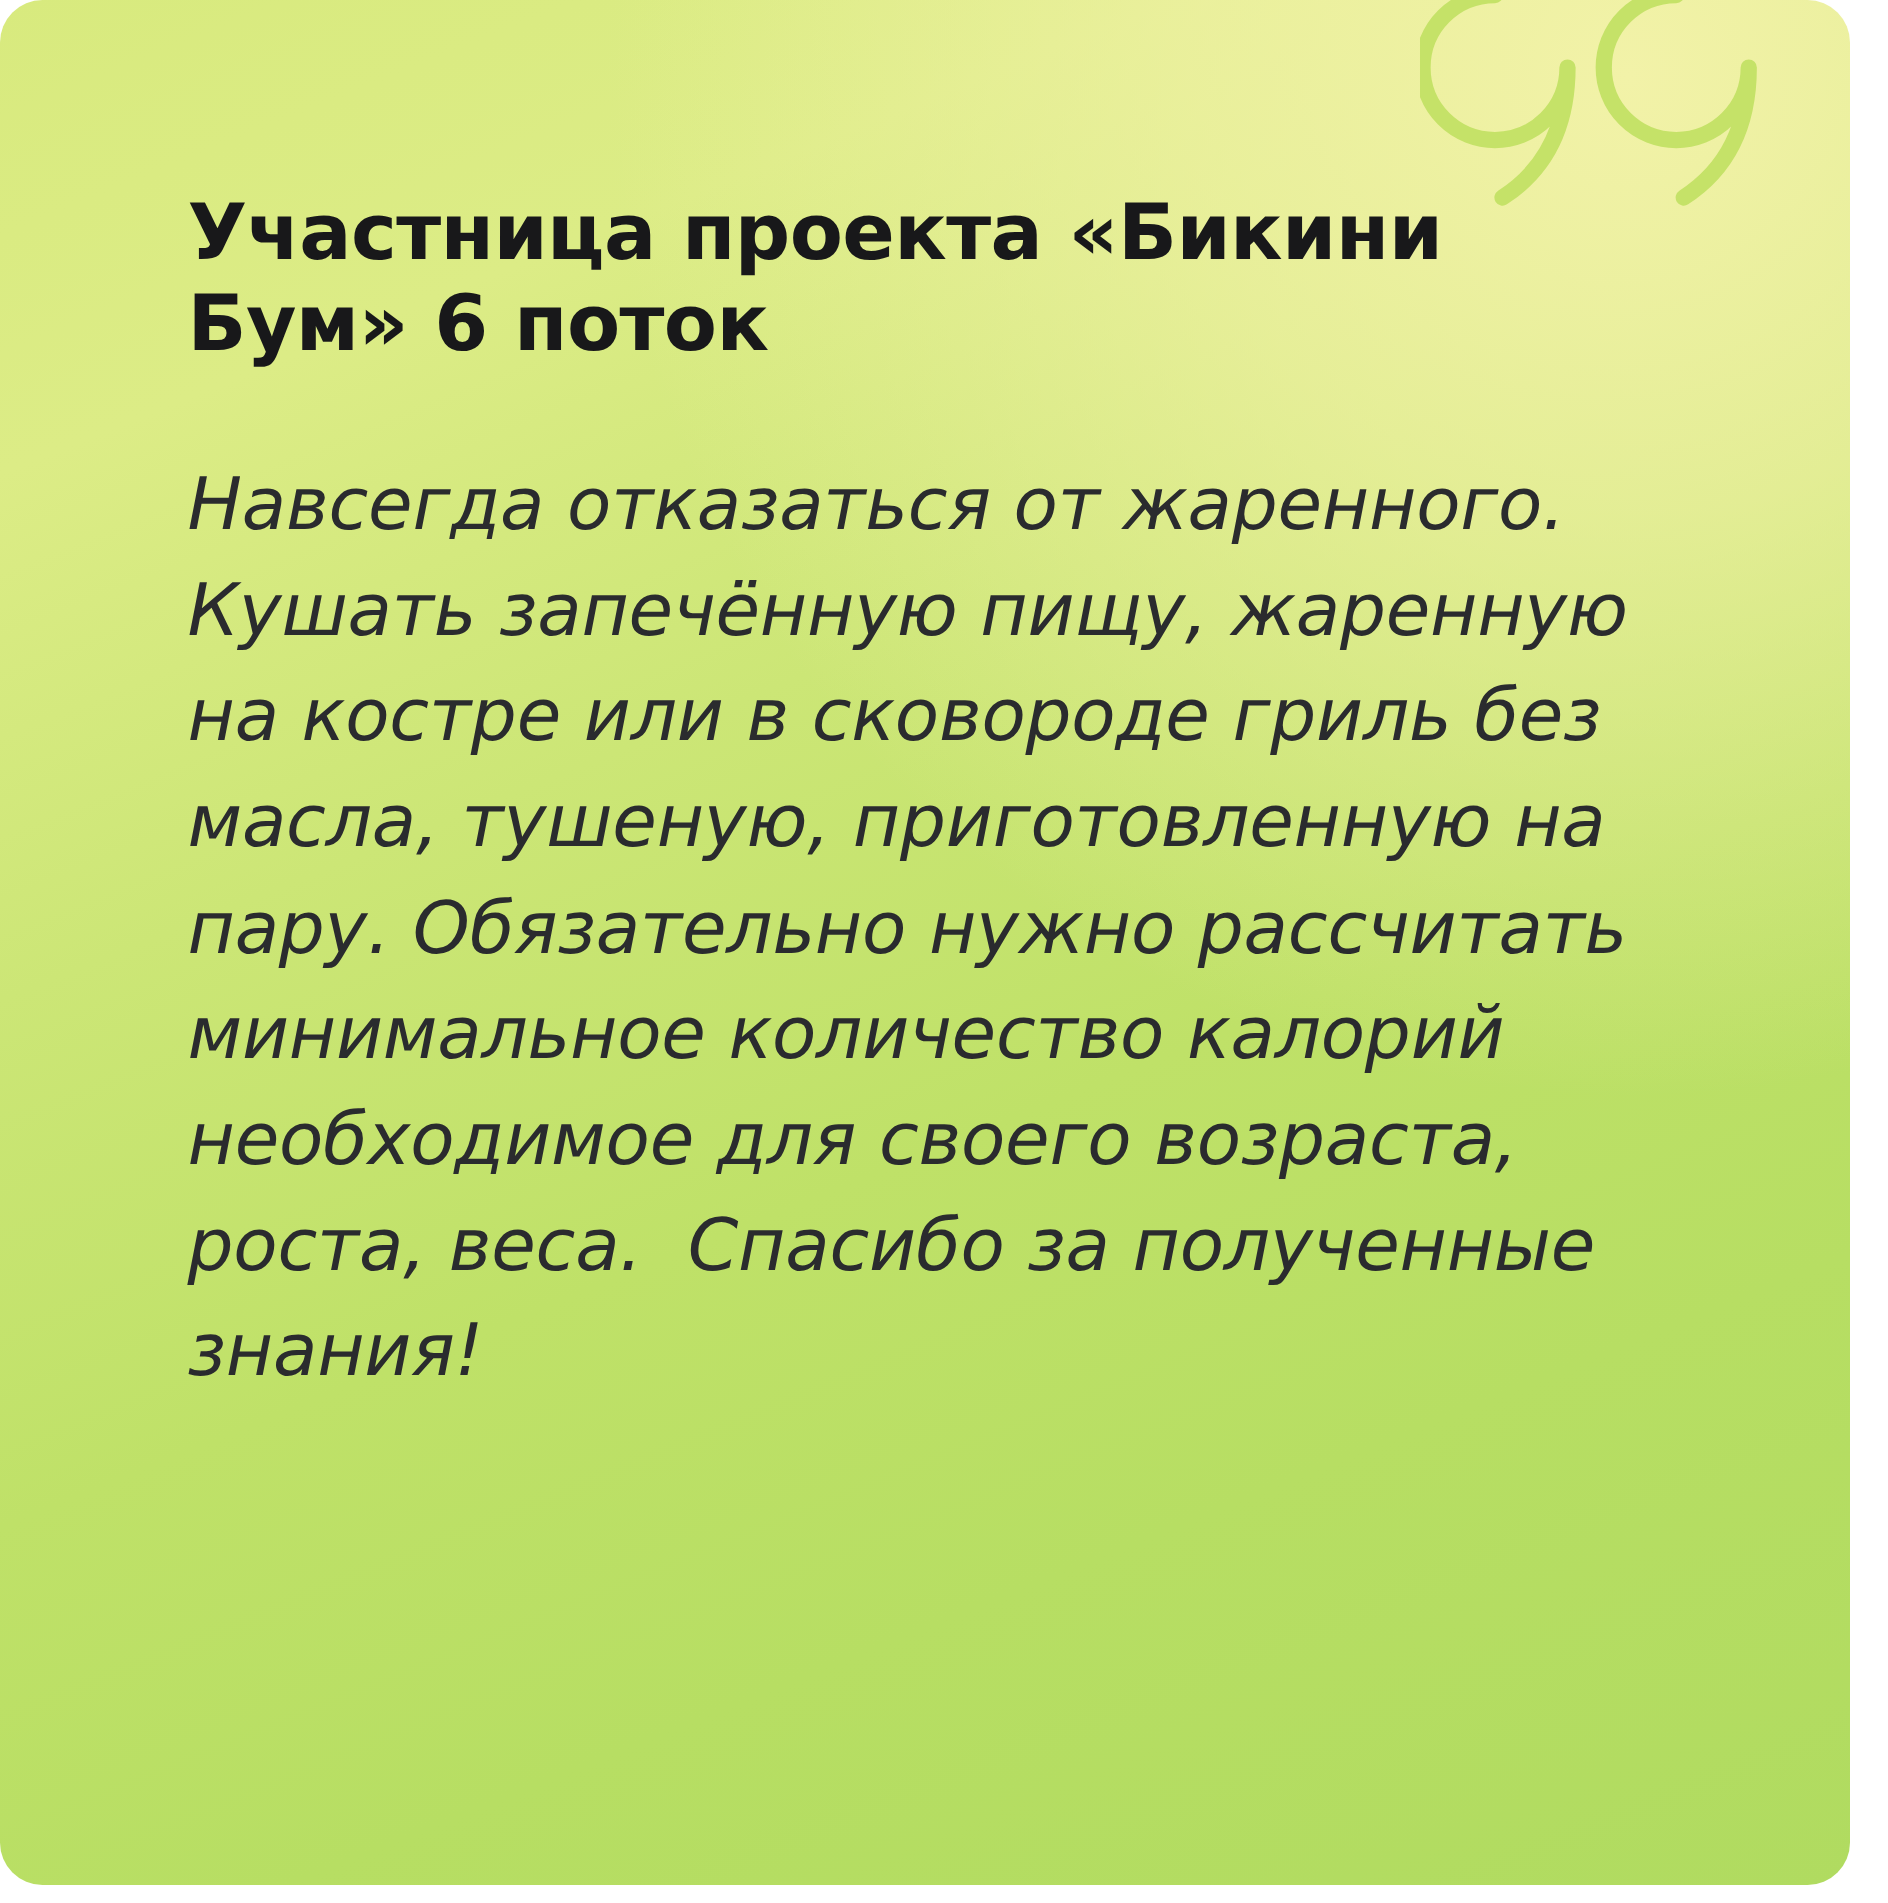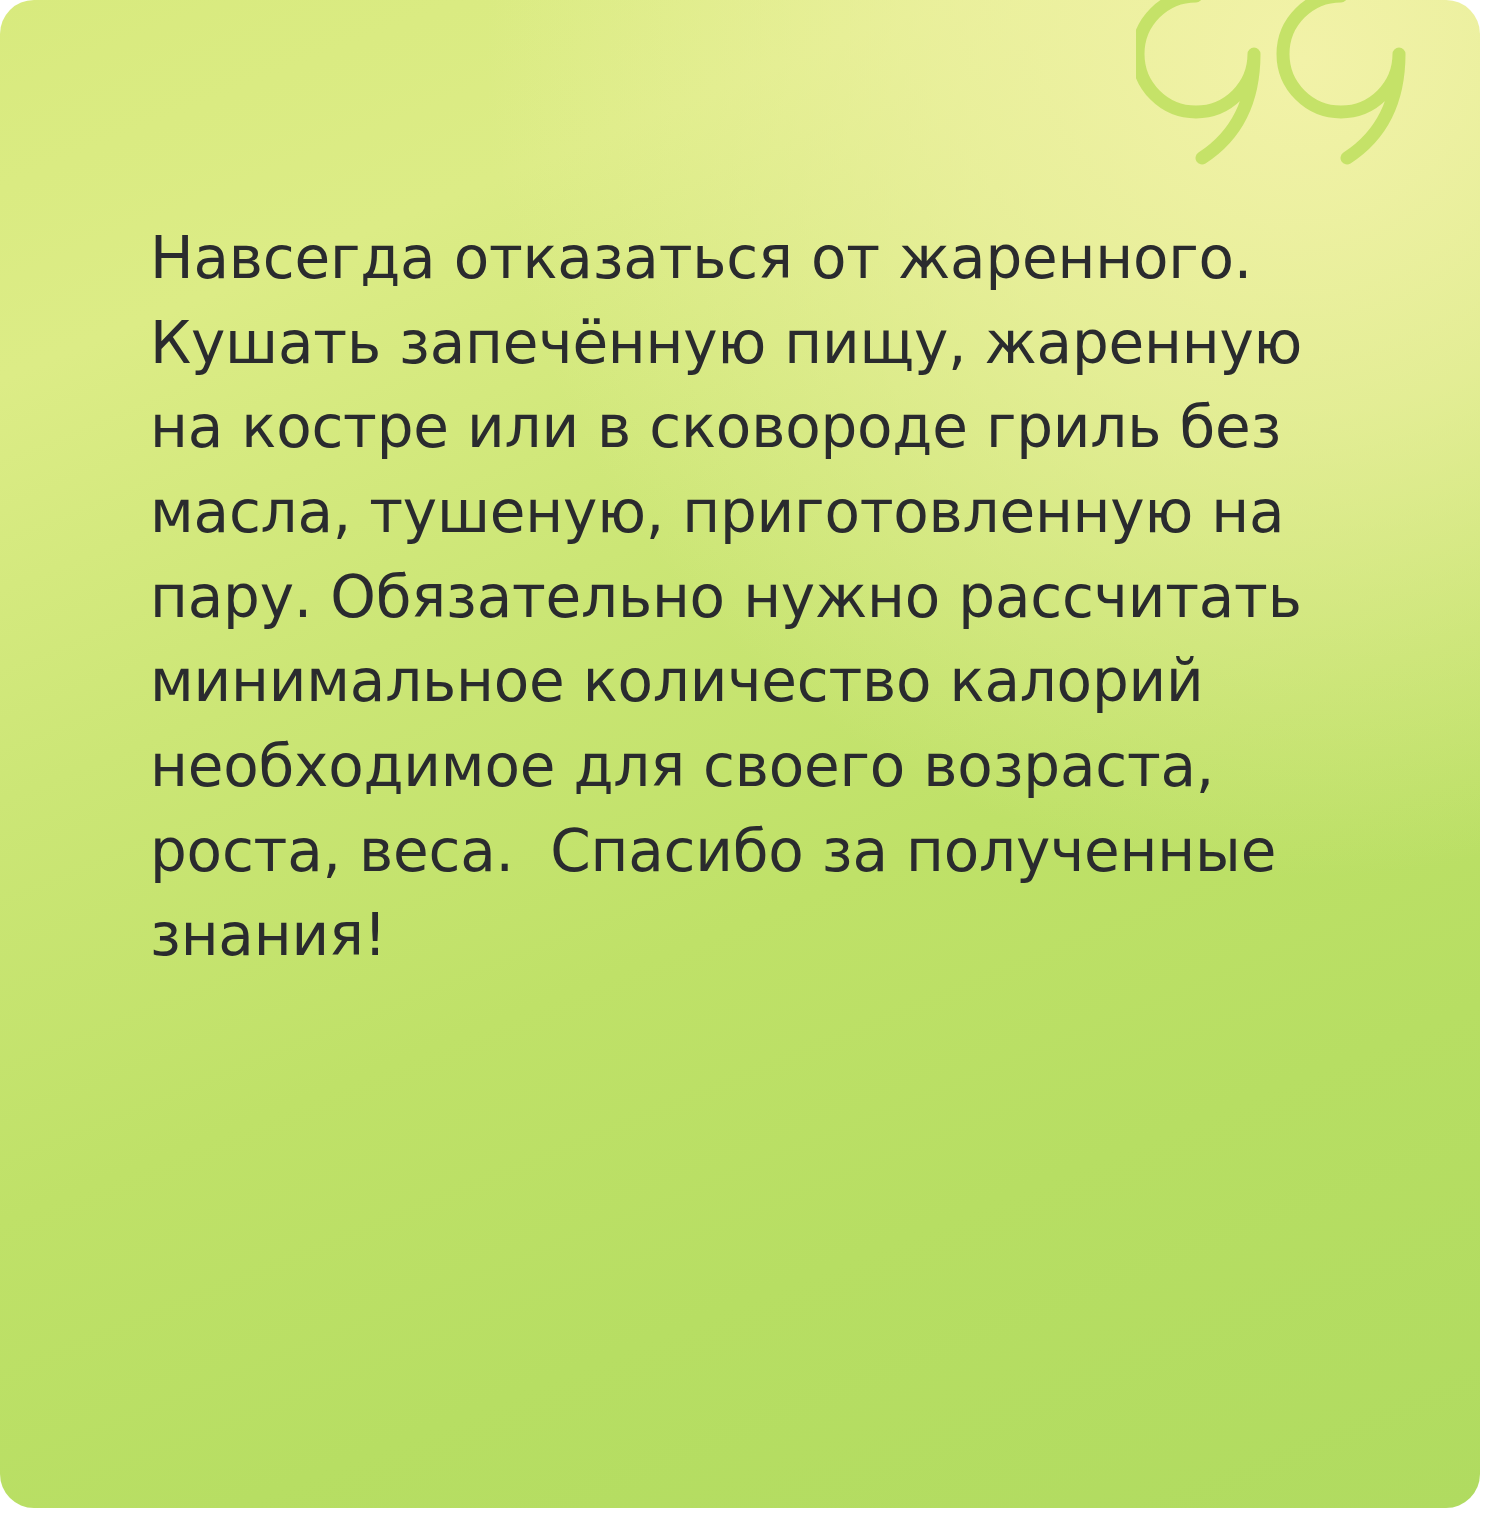--- a/index.html
+++ b/index.html
@@ -58,31 +58,33 @@
 
   .card-body {
     margin: 66px 0 0 0;
     font-size: 58px;
     line-height: 1.46;
     font-weight: 400;
     color: #2a2b2e;
     letter-spacing: -0.2px;
     max-width: 1230px;
     white-space: pre-wrap;
+    font-style: italic;
   }
 </style>
 </head>
 <body>
 
 <div class="testimonial-card">
 
   <svg class="quote-deco" viewBox="0 0 330 230" aria-hidden="true">
     <g fill="none" stroke="#c5e268" stroke-width="13" stroke-linecap="round" stroke-linejoin="round">
       <path d="M60 10 a58 58 0 1 0 58 58 c0 48 -18 82 -52 104"></path>
       <path d="M205 10 a58 58 0 1 0 58 58 c0 48 -18 82 -52 104"></path>
     </g>
   </svg>
 
   <div class="card-inner">
+    <h1 class="card-title">Участница проекта «Бикини Бум» 6 поток</h1>
     <p class="card-body">Навсегда отказаться от жаренного. Кушать запечённую пищу, жаренную на костре или в сковороде гриль без масла, тушеную, приготовленную на пару. Обязательно нужно рассчитать минимальное количество калорий необходимое для своего возраста, роста, веса.  Спасибо за полученные знания!</p>
   </div>
 
 </div>
 
 </body></html>

